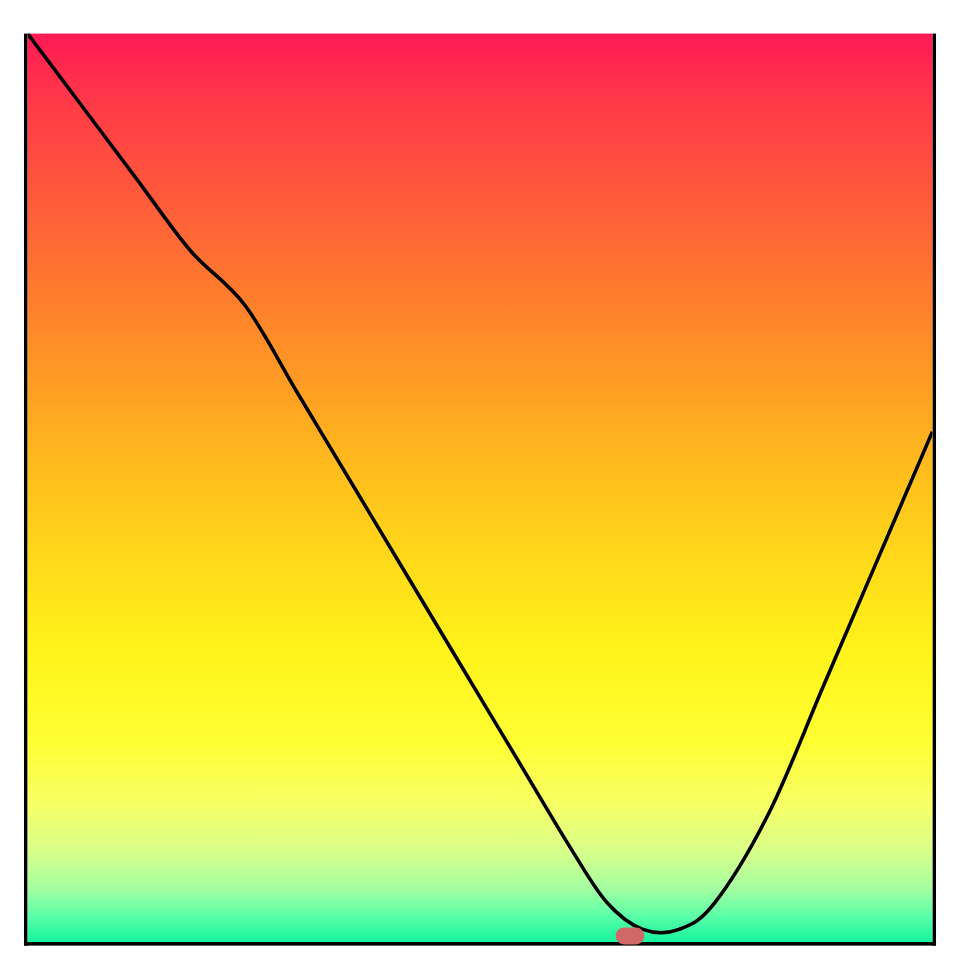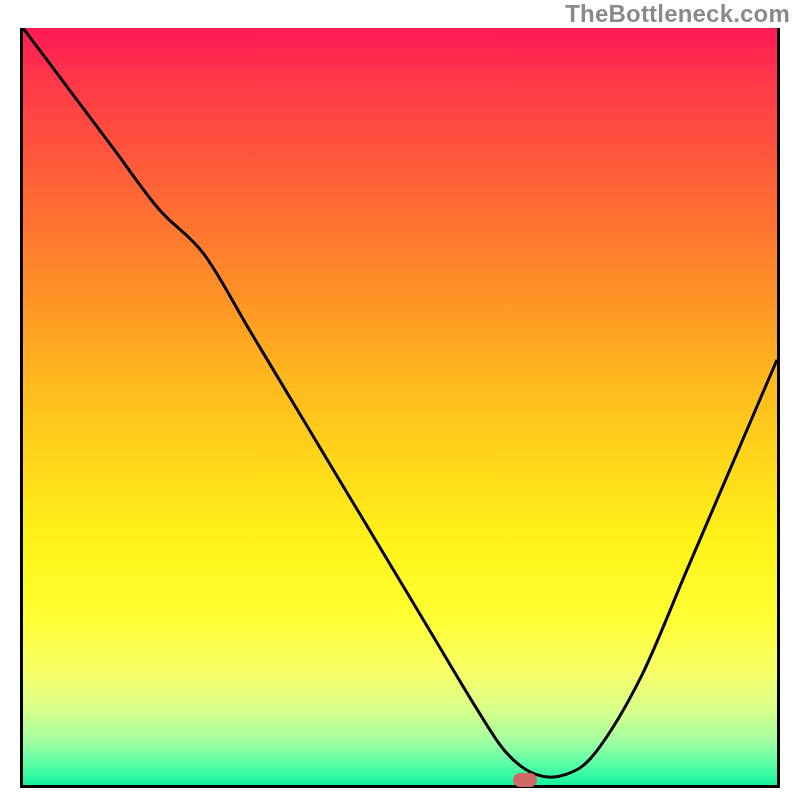--- a/index.html
+++ b/index.html
@@ -82,21 +82,20 @@
     background: #d06868;
     z-index: 12;
     transform: translate(-50%, -50%);
   }
 </style>
 </head>
 <body>
 
 <div class="stage">
 
-  <div class="watermark">TheBottleneck.com</div>
 
   <div class="plot-frame">
     <div class="gradient"></div>
 
     <svg class="curve" viewBox="0 0 760 760" preserveAspectRatio="none">
       <path fill="none" stroke="#000" stroke-width="3" d="M 0,0 C 7.6000000000000005,10.133333333333326 30.4,40.53333333333329 45.6,60.799999999999955 C 60.800000000000004,81.06666666666662 76,101.33333333333336 91.2,121.60000000000002 C 106.4,141.8666666666667 121.59999999999998,164.66666666666666 136.79999999999998,182.39999999999998 C 151.99999999999997,200.1333333333333 167.2,207.73333333333332 182.4,228 C 197.60000000000002,248.26666666666668 212.8,278.6666666666667 228,304 C 243.2,329.3333333333333 258.4,354.6666666666667 273.59999999999997,380 C 288.79999999999995,405.3333333333333 304,430.6666666666667 319.2,456 C 334.4,481.3333333333333 349.6,506.6666666666667 364.8,532 C 380,557.3333333333334 395.20000000000005,582.6666666666666 410.40000000000003,608 C 425.6,633.3333333333334 443.3333333333333,663.7333333333333 456,684 C 468.6666666666667,704.2666666666667 476.2666666666667,718.2 486.40000000000003,729.6 C 496.53333333333336,741 506.66666666666674,748.6 516.8000000000001,752.4 C 526.9333333333334,756.1999999999999 537.0666666666666,756.1999999999999 547.1999999999999,752.4 C 557.3333333333333,748.6 564.9333333333334,746.0666666666667 577.6,729.6 C 590.2666666666667,713.1333333333333 608,684 623.1999999999999,653.6 C 638.3999999999999,623.2 653.5999999999999,582.6666666666667 668.8,547.2 C 684,511.73333333333335 699.1999999999999,476.2666666666667 714.4,440.8 C 729.6,405.3333333333333 752.4,352.1333333333333 760,334.4"></path>
     </svg>
 
     <div class="marker" style="left: 501.6px; top: 752.4px; background: rgb(208, 104, 104);"></div>
   </div>

